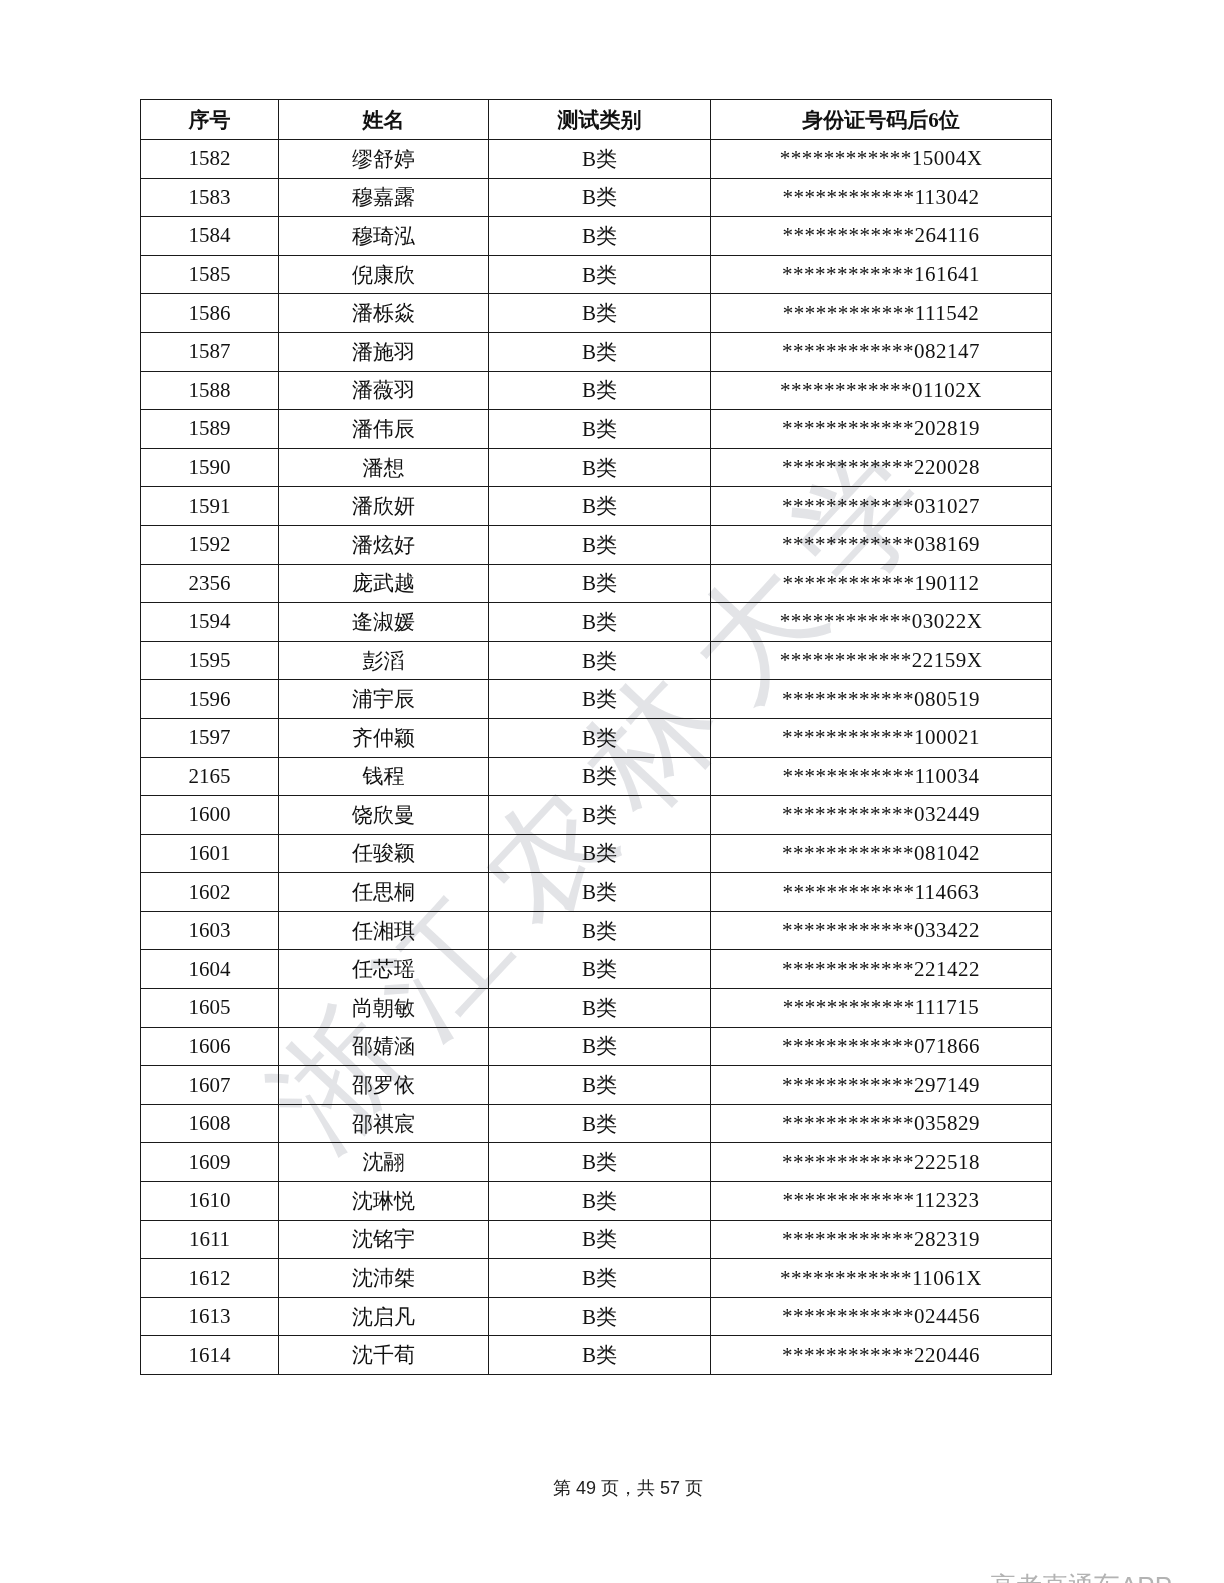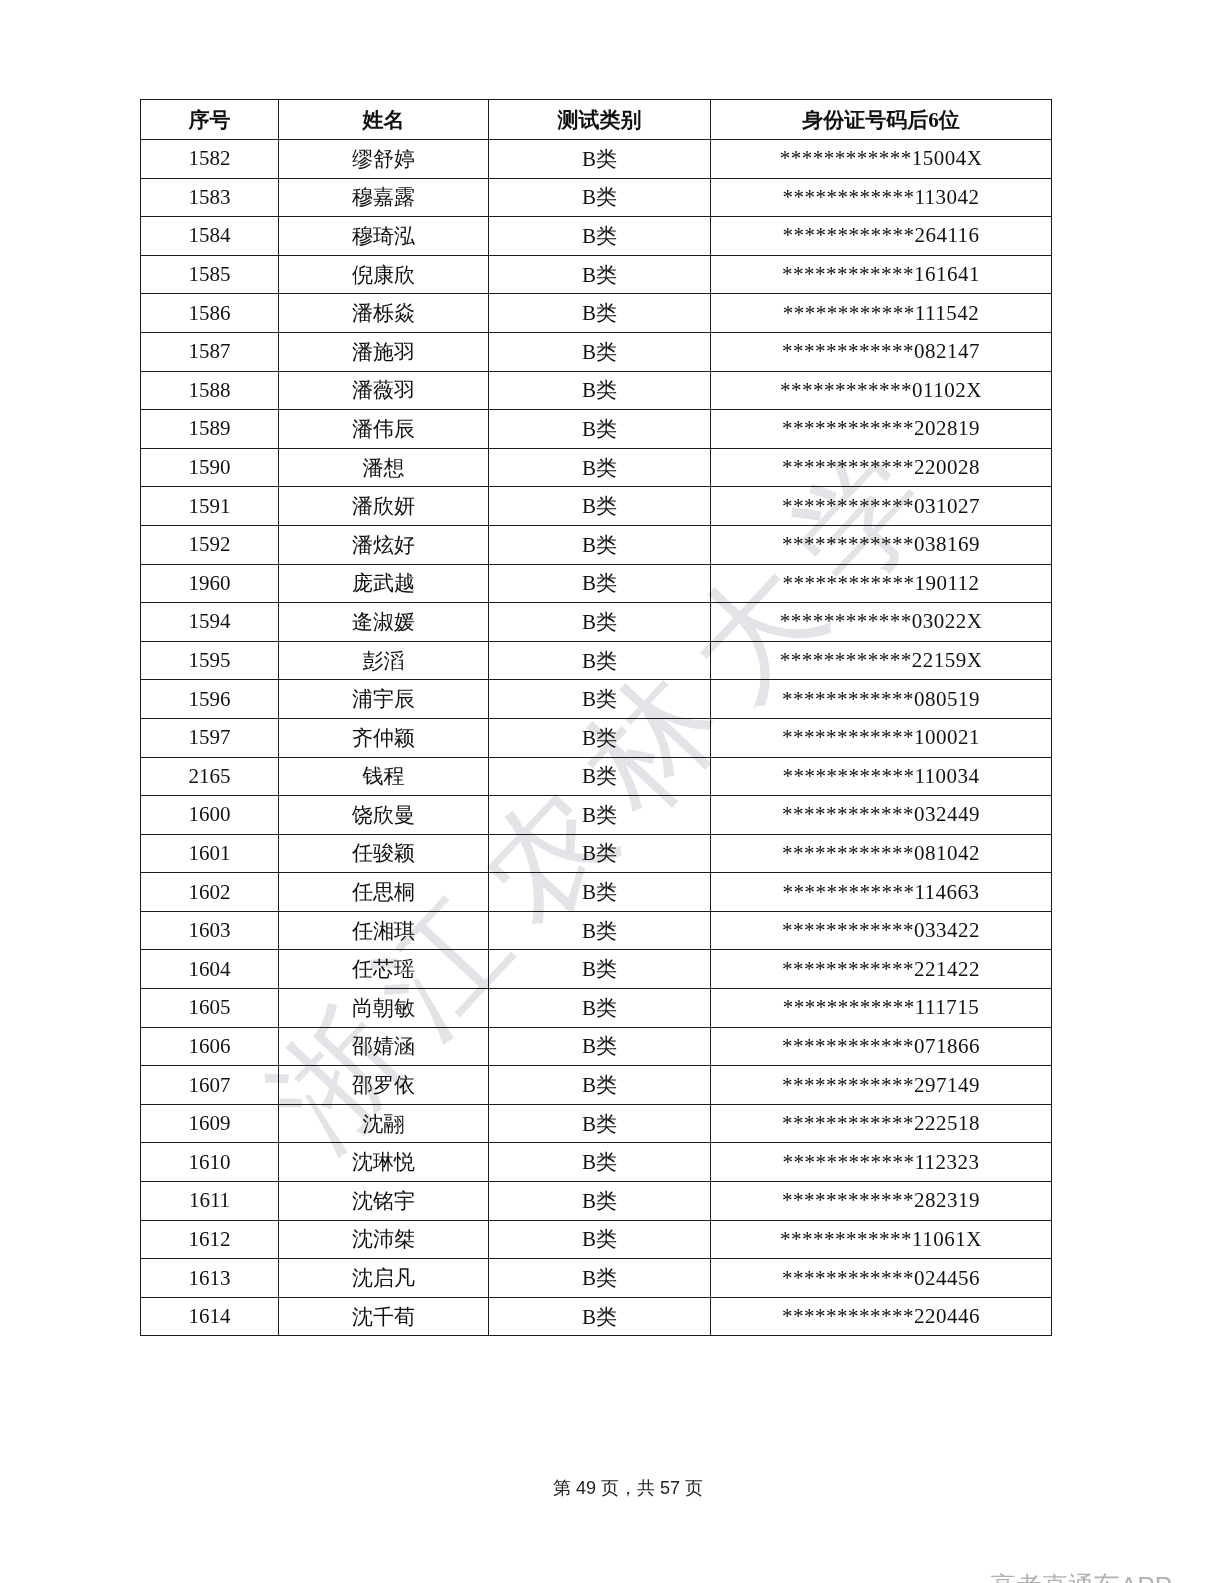--- a/index.html
+++ b/index.html
@@ -162,21 +162,21 @@
           <td>B类</td>
           <td class="id-cell">************031027</td>
         </tr>
         <tr>
           <td>1592</td>
           <td>潘炫好</td>
           <td>B类</td>
           <td class="id-cell">************038169</td>
         </tr>
         <tr>
-          <td>1960</td>
+          <td>2356</td>
           <td>庞武越</td>
           <td>B类</td>
           <td class="id-cell">************190112</td>
         </tr>
         <tr>
           <td>1594</td>
           <td>逄淑媛</td>
           <td>B类</td>
           <td class="id-cell">************03022X</td>
         </tr>
@@ -244,20 +244,26 @@
           <td>1606</td>
           <td>邵婧涵</td>
           <td>B类</td>
           <td class="id-cell">************071866</td>
         </tr>
         <tr>
           <td>1607</td>
           <td>邵罗依</td>
           <td>B类</td>
           <td class="id-cell">************297149</td>
+        </tr>
+        <tr>
+          <td>1608</td>
+          <td>邵祺宸</td>
+          <td>B类</td>
+          <td class="id-cell">************035829</td>
         </tr>
         <tr>
           <td>1609</td>
           <td>沈翮</td>
           <td>B类</td>
           <td class="id-cell">************222518</td>
         </tr>
         <tr>
           <td>1610</td>
           <td>沈琳悦</td>

